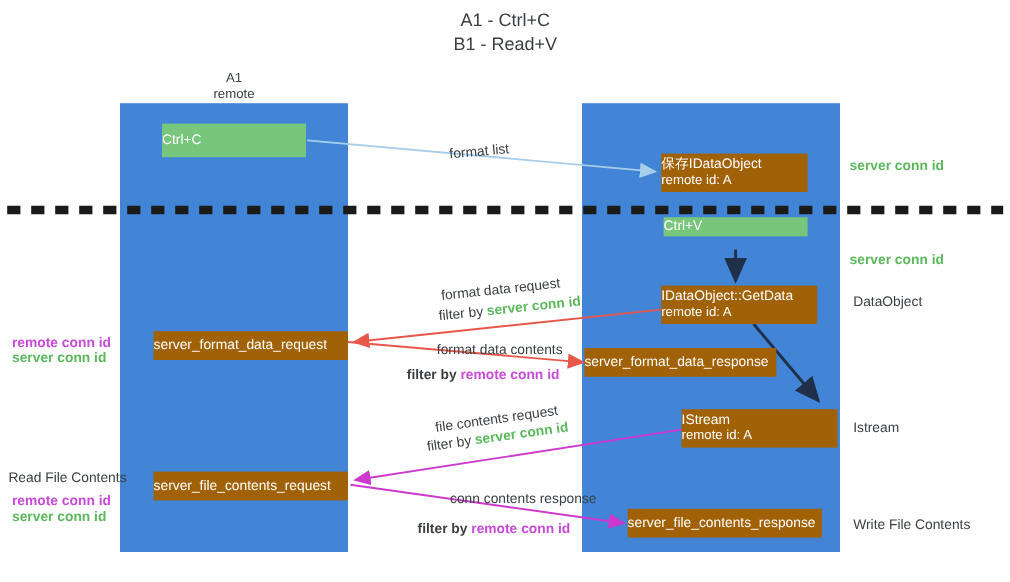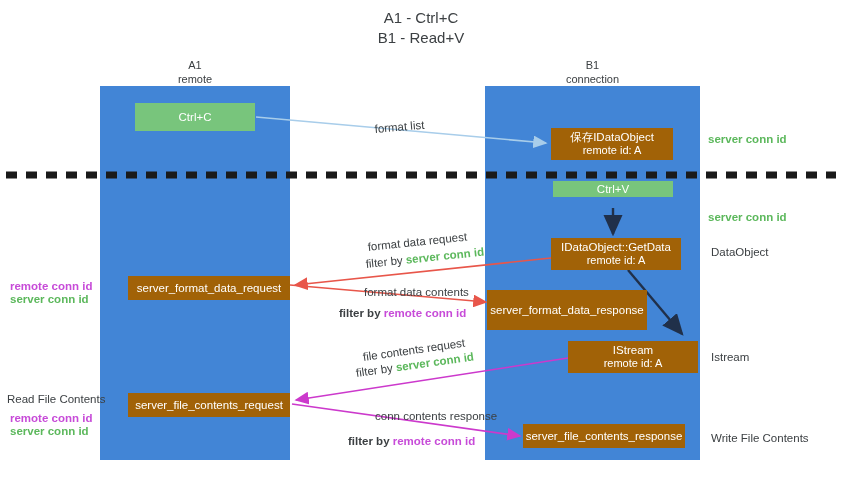--- a/index.html
+++ b/index.html
@@ -28,21 +28,21 @@
     position:absolute;text-align:center;font-size:11px;color:#3c4043;
     line-height:14px;
   }
 
   
   .lane{position:absolute;background:#4285D6;}
 
   
   .node{
     position:absolute;display:flex;flex-direction:column;
-    align-items:center;justify-content:center;
+    align-items:flex-start;justify-content:center;
     color:#ffffff;font-size:11.5px;line-height:13px;text-align:center;
     box-sizing:border-box;
   }
   .node.green{background:#78C57C;}
   .node.orange{background:#a16207;}
   .node .l2{font-size:11px;}
 
   
   .lbl{
     position:absolute;font-size:11.5px;color:#3c4043;white-space:nowrap;
@@ -63,24 +63,20 @@
     <div>B1 - Read+V</div>
   </div>
 
   <div class="lane" style="left:100px;top:86px;width:190px;height:374px;"></div>
   <div class="lane" style="left:485px;top:86px;width:215px;height:374px;"></div>
 
   <div class="lane-head" style="left:100px;top:58px;width:190px;">
     <div>A1</div>
     <div>remote</div>
   </div>
-  <div class="lane-head" style="left:485px;top:58px;width:215px;">
-    <div>B1</div>
-    <div>connection</div>
-  </div>
 
   <svg id="wires" viewBox="0 0 842 485">
     <defs>
       <marker id="ah-blue" markerWidth="9" markerHeight="8" refX="8" refY="4" orient="auto">
         <path d="M0,0 L9,4 L0,8 z" fill="#A8CDEA"></path>
       </marker>
       <marker id="ah-red" markerWidth="9" markerHeight="8" refX="8" refY="4" orient="auto">
         <path d="M0,0 L9,4 L0,8 z" fill="#E8564A"></path>
       </marker>
       <marker id="ah-mag" markerWidth="9" markerHeight="8" refX="8" refY="4" orient="auto">
@@ -132,21 +128,21 @@
   <div class="node orange" style="left:551px;top:238px;width:130px;height:32px;">
     <span>IDataObject::GetData</span>
     <span class="l2">remote id: A</span>
   </div>
 
   <div class="node orange" style="left:568px;top:341px;width:130px;height:32px;">
     <span>IStream</span>
     <span class="l2">remote id: A</span>
   </div>
 
-  <div class="node orange" style="left:487px;top:290px;width:160px;height:40px;">
+  <div class="node orange" style="left:487px;top:290px;width:160px;height:24px;">
     <span>server_format_data_response</span>
   </div>
 
   <div class="node orange" style="left:523px;top:424px;width:162px;height:24px;">
     <span>server_file_contents_response</span>
   </div>
 
   <div class="lbl rot" style="left:374px;top:122px;transform:rotate(-5deg);">
     <span>format list</span>
   </div>

